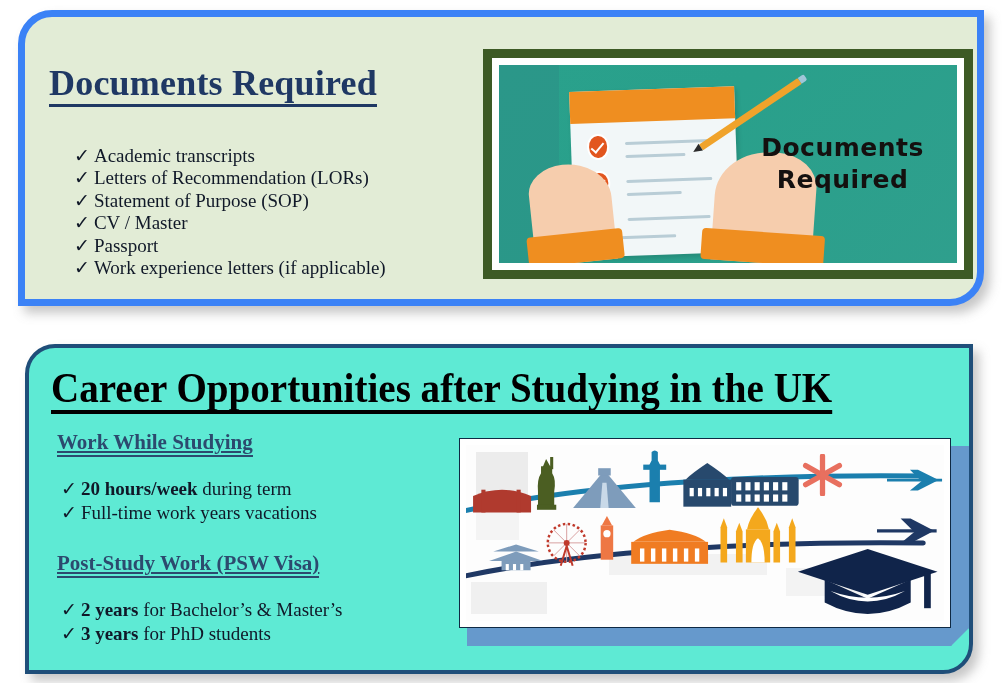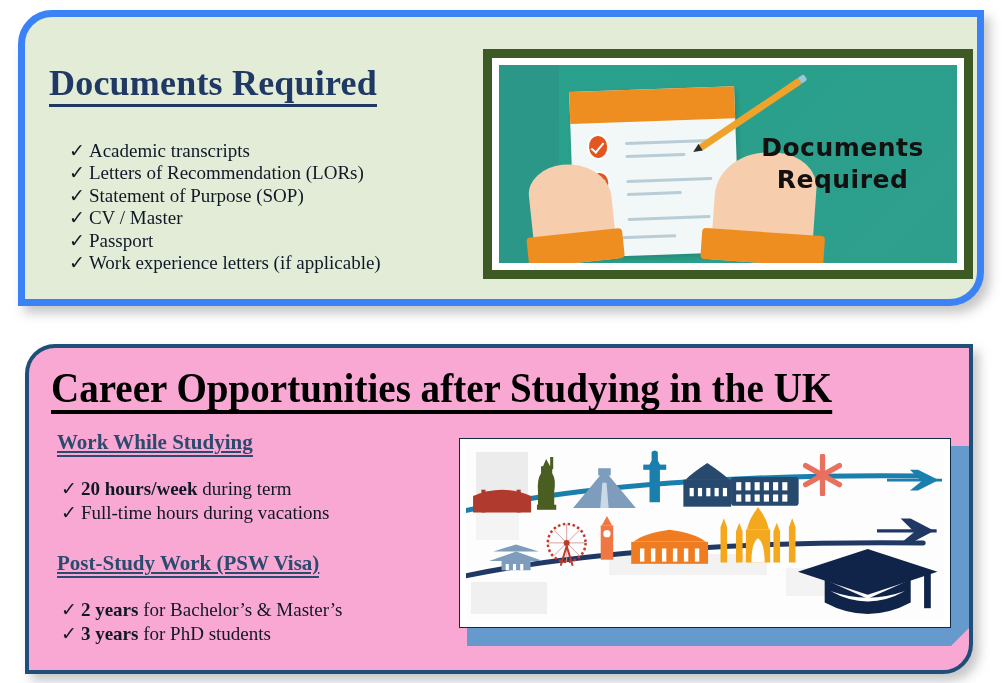--- a/index.html
+++ b/index.html
@@ -18,21 +18,21 @@
     left:18px;top:10px;width:966px;height:296px;
     background:#e2ecd6;
     border:7px solid #3b82f6;
     border-top-left-radius:34px;
     border-bottom-right-radius:34px;
     box-shadow:6px 7px 11px rgba(120,120,120,.42);
   }
 
   #panel-career{
     left:25px;top:344px;width:948px;height:330px;
-    background:#f9a8d4;
+    background:#5eead4;
     border:4px solid #1f4e79;
     border-top-left-radius:30px;
     border-bottom-right-radius:30px;
     box-shadow:6px 7px 11px rgba(120,120,120,.42);
   }
 
   
   .h-doc{
     position:absolute;left:24px;top:48px;
     font-size:36px;font-weight:bold;color:#1f3864;
@@ -59,21 +59,21 @@
     display:inline-block;
     border-bottom:2px solid #2c4a6e;
     line-height:1.2;
     white-space:nowrap;
     text-decoration:underline;
   }
 
   
   .bullets{
     position:absolute;
-    list-style:none;margin:4px;padding:0;
+    list-style:none;margin:9px;padding:0;
   }
   #doc-list{left:40px;top:119px;}
   .bullets li{
     font-size:19px;color:#101828;
     line-height:22.4px;
     white-space:nowrap;
   }
   .tick{margin-right:4px;}
 
   .c-bullets{list-style:none;margin:4px;padding:0;}
@@ -286,21 +286,21 @@
 
   <div id="career-text">
 
     <div class="subhead">Work While Studying</div>
     <div class="gap-a"></div>
     <ul class="c-bullets">
       <li>
         <span class="tick">✓</span><b>20 hours/week</b><span> during term</span>
       </li>
       <li>
-        <span class="tick">✓</span><b></b><span>Full-time hours during vacations</span>
+        <span class="tick">✓</span><b></b><span>Full-time work years vacations</span>
       </li>
     </ul>
 
     <div class="gap-b"></div>
 
     <div class="subhead">Post-Study Work (PSW Visa)</div>
     <div class="gap-c"></div>
     <ul class="c-bullets">
       <li>
         <span class="tick">✓</span><b>2 years</b><span> for Bachelor’s &amp; Master’s</span>

